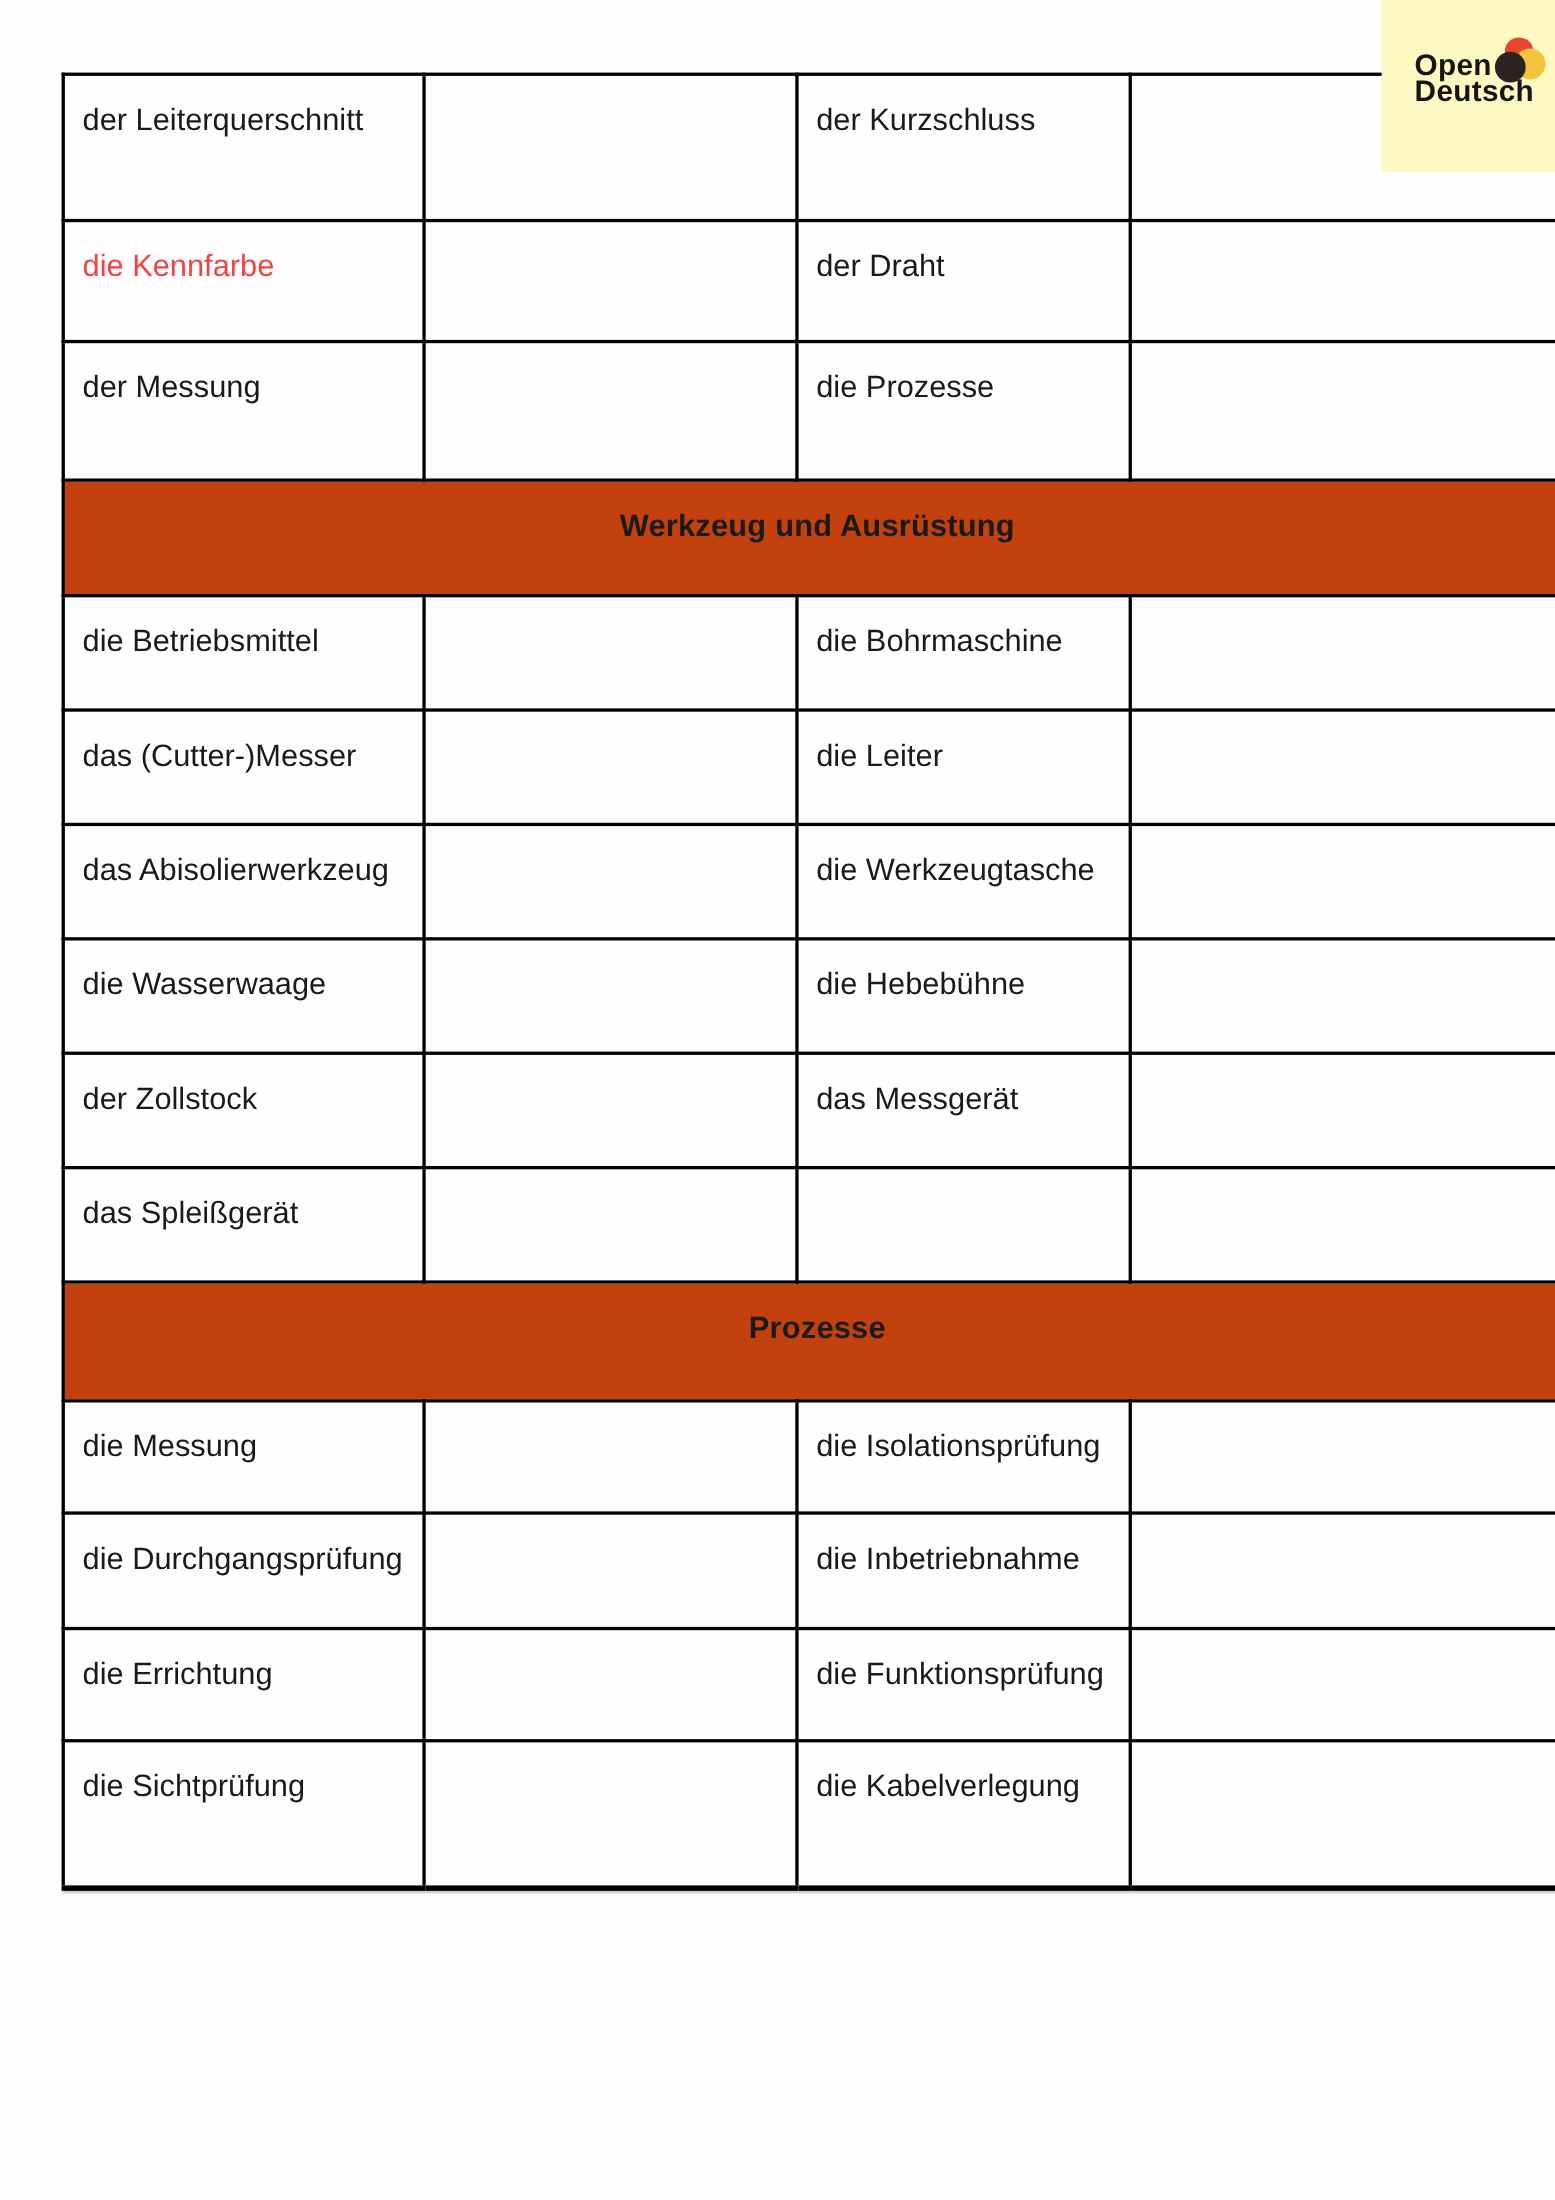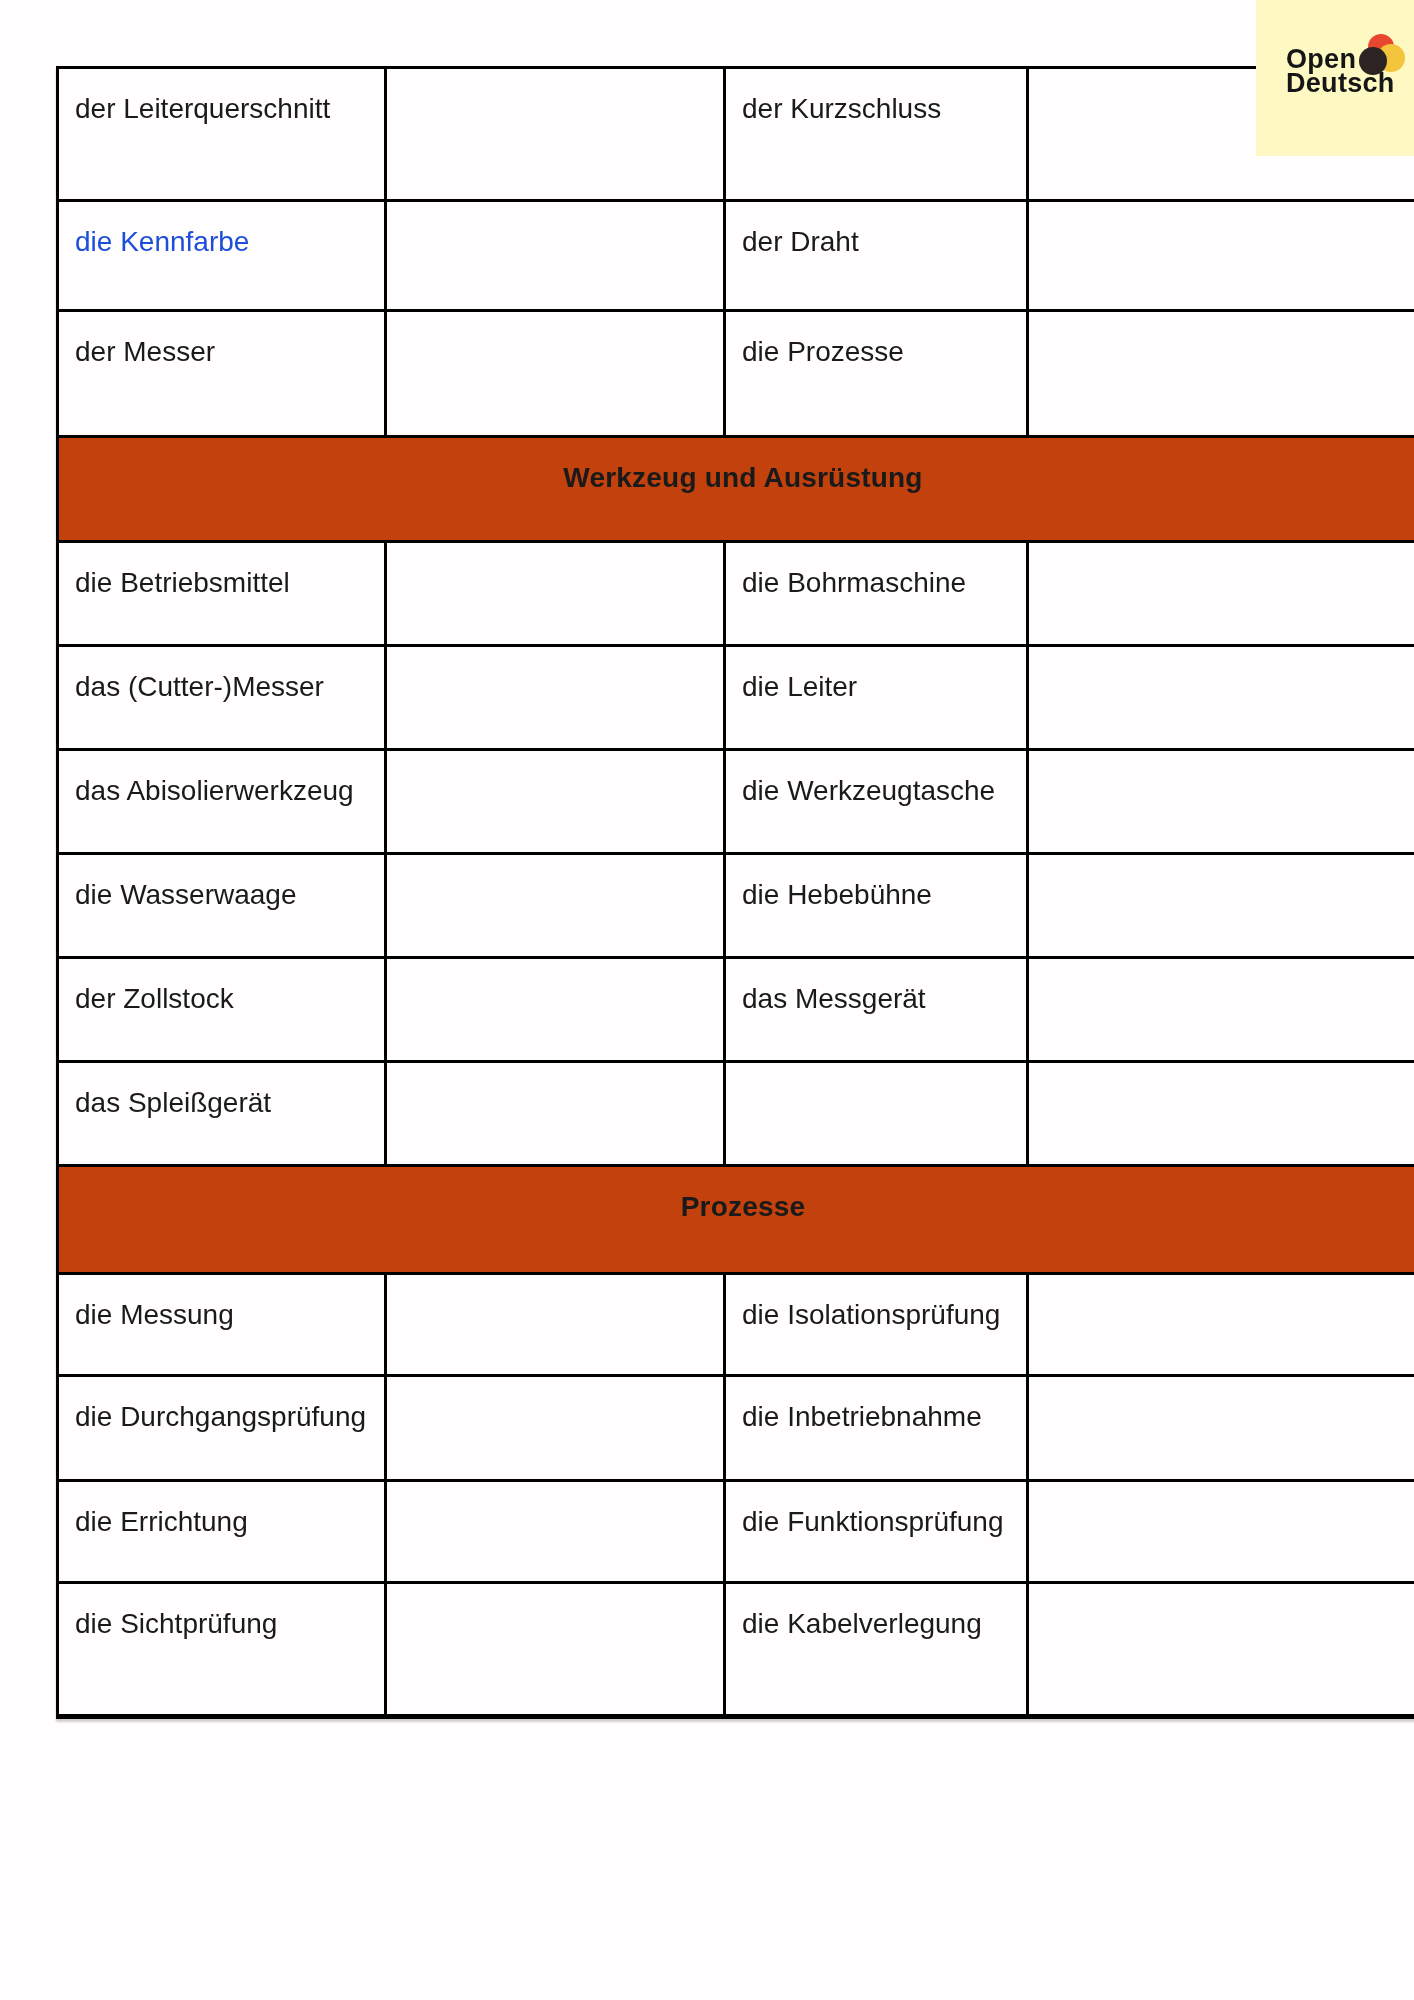--- a/index.html
+++ b/index.html
@@ -42,21 +42,21 @@
   tr.r-c5{height:134px;}
   tr.r-c5 td{border-bottom-width:5px;}
   td.section-band{
     background:#c2410c;
     text-align:center;
     font-weight:bold;
     font-size:29px;
     padding:26px 0 0 0;
     letter-spacing:0.2px;
   }
-  .teal{color:#1d4ed8;}
+  .teal{color:#ef4444;}
   
   .logo-box{
     position:absolute;
     left:1256px;top:0;
     width:158px;height:156px;
     background:#fef9c3;
     z-index:5;
   }
   .logo-text{
     position:absolute;left:30px;top:47px;
@@ -91,21 +91,21 @@
       <td class="t-right">der Kurzschluss</td>
       <td class="blank"></td>
     </tr>
     <tr class="r-a2">
       <td class="t-left teal">die Kennfarbe</td>
       <td class="blank"></td>
       <td class="t-right">der Draht</td>
       <td class="blank"></td>
     </tr>
     <tr class="r-a3">
-      <td class="t-left">der Messer</td>
+      <td class="t-left">der Messung</td>
       <td class="blank"></td>
       <td class="t-right">die Prozesse</td>
       <td class="blank"></td>
     </tr>
 
     <tr class="r-h1">
       <td class="section-band" colspan="4">Werkzeug und Ausrüstung</td>
     </tr>
 
     <tr class="r-b">

